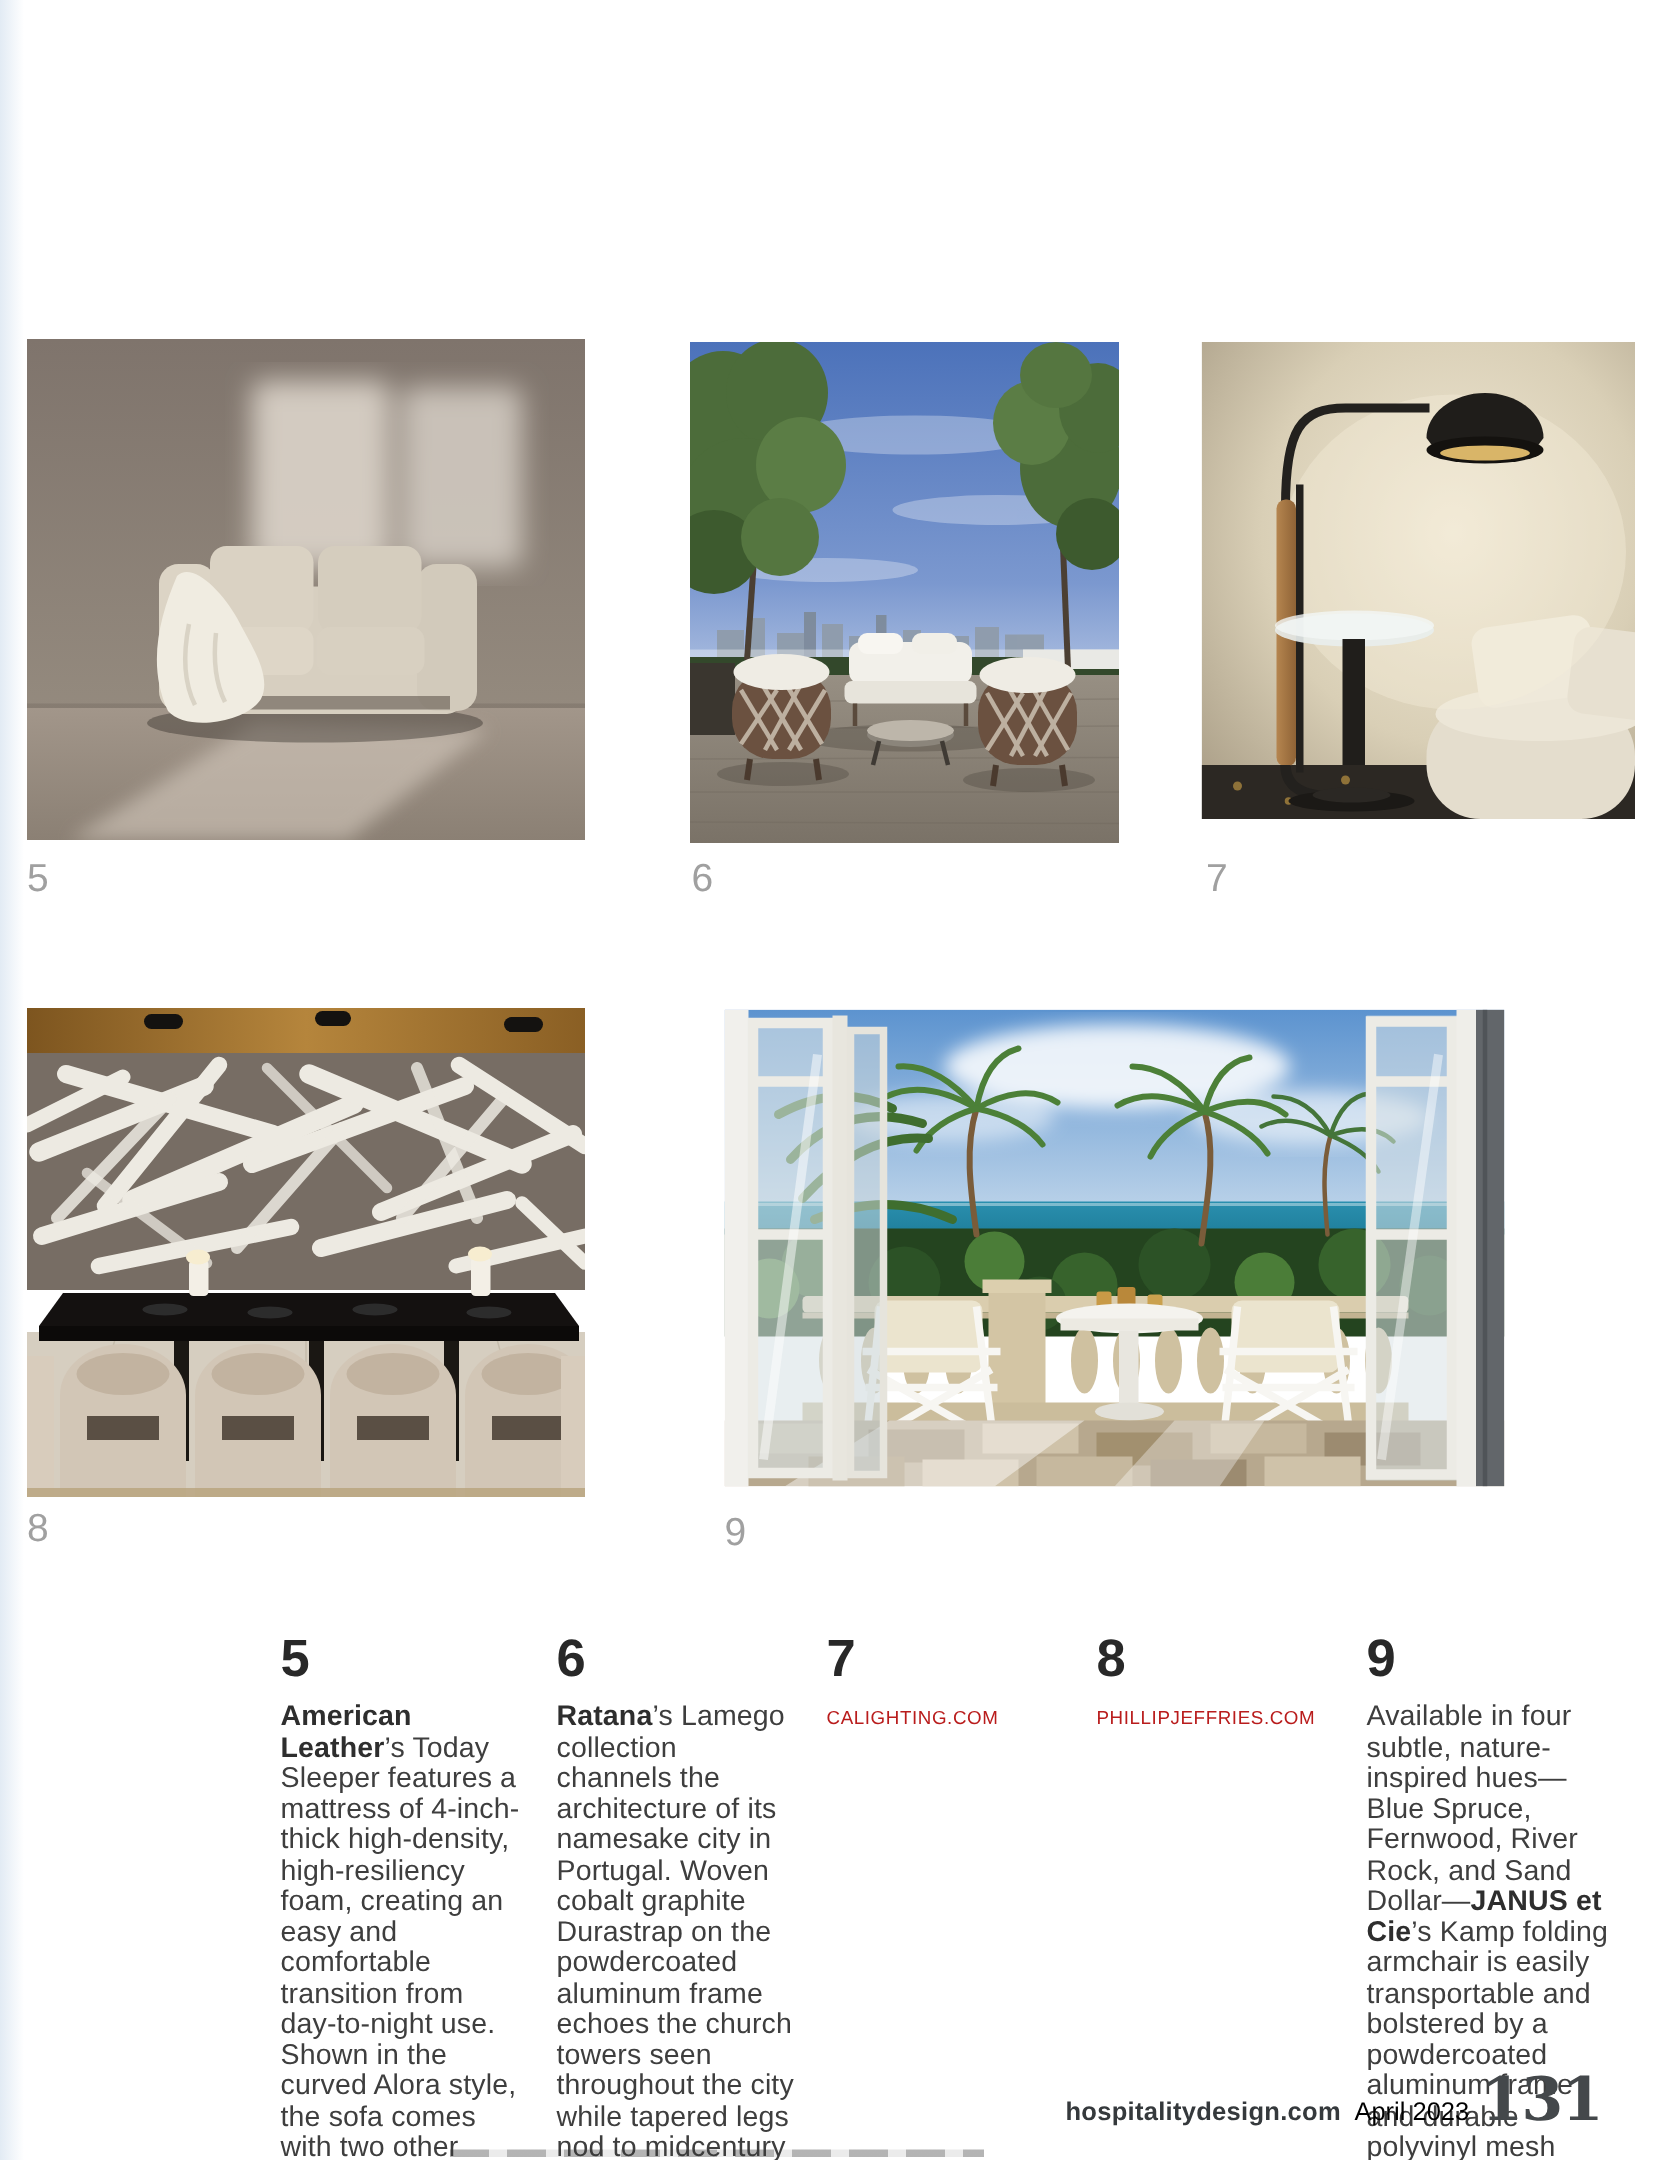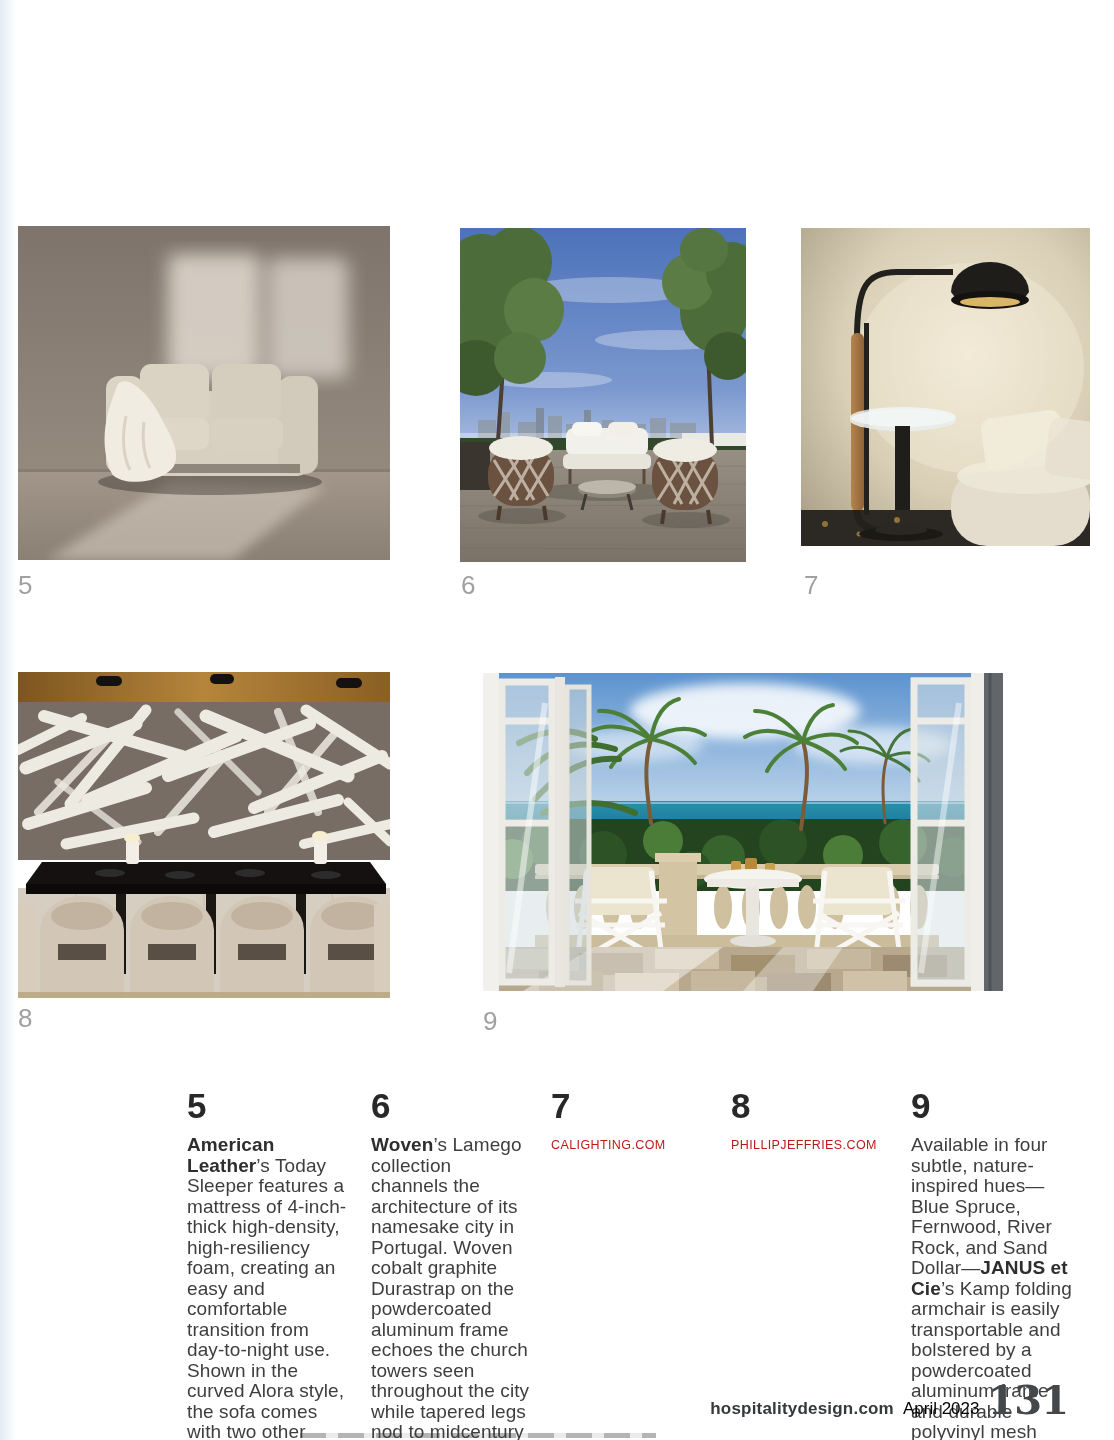--- a/index.html
+++ b/index.html
@@ -497,21 +497,21 @@
   </div>
   <div class="fig-label" style="left:483px;top:1008px;">9</div>
 
   <div class="entry" style="left:187px;">
     <h2>5</h2>
     <p><span class="b">American Leather</span><span>’s Today Sleeper features a mattress of 4-inch-thick high-density, high-resiliency foam, creating an easy and comfortable transition from day-to-night use. Shown in the curved Alora style, the sofa comes with two other armrest options, in six sizes, and dozens of fabric and leather upholstery choices.</span></p>
     <p class="url">AMERICANLEATHER.COM</p>
   </div>
   <div class="entry" style="left:371px;">
     <h2>6</h2>
-    <p><span class="b">Woven</span><span>’s Lamego collection channels the architecture of its namesake city in Portugal. Woven cobalt graphite Durastrap on the powdercoated aluminum frame echoes the church towers seen throughout the city while tapered legs nod to midcentury design.</span></p>
+    <p><span class="b">Ratana</span><span>’s Lamego collection channels the architecture of its namesake city in Portugal. Woven cobalt graphite Durastrap on the powdercoated aluminum frame echoes the church towers seen throughout the city while tapered legs nod to midcentury design.</span></p>
     <p class="url">RATANA.COM</p>
   </div>
   <div class="entry" style="left:551px;">
     <h2>7</h2>
     <p class="url">CALIGHTING.COM</p>
   </div>
   <div class="entry" style="left:731px;">
     <h2>8</h2>
     <p class="url">PHILLIPJEFFRIES.COM</p>
   </div>

